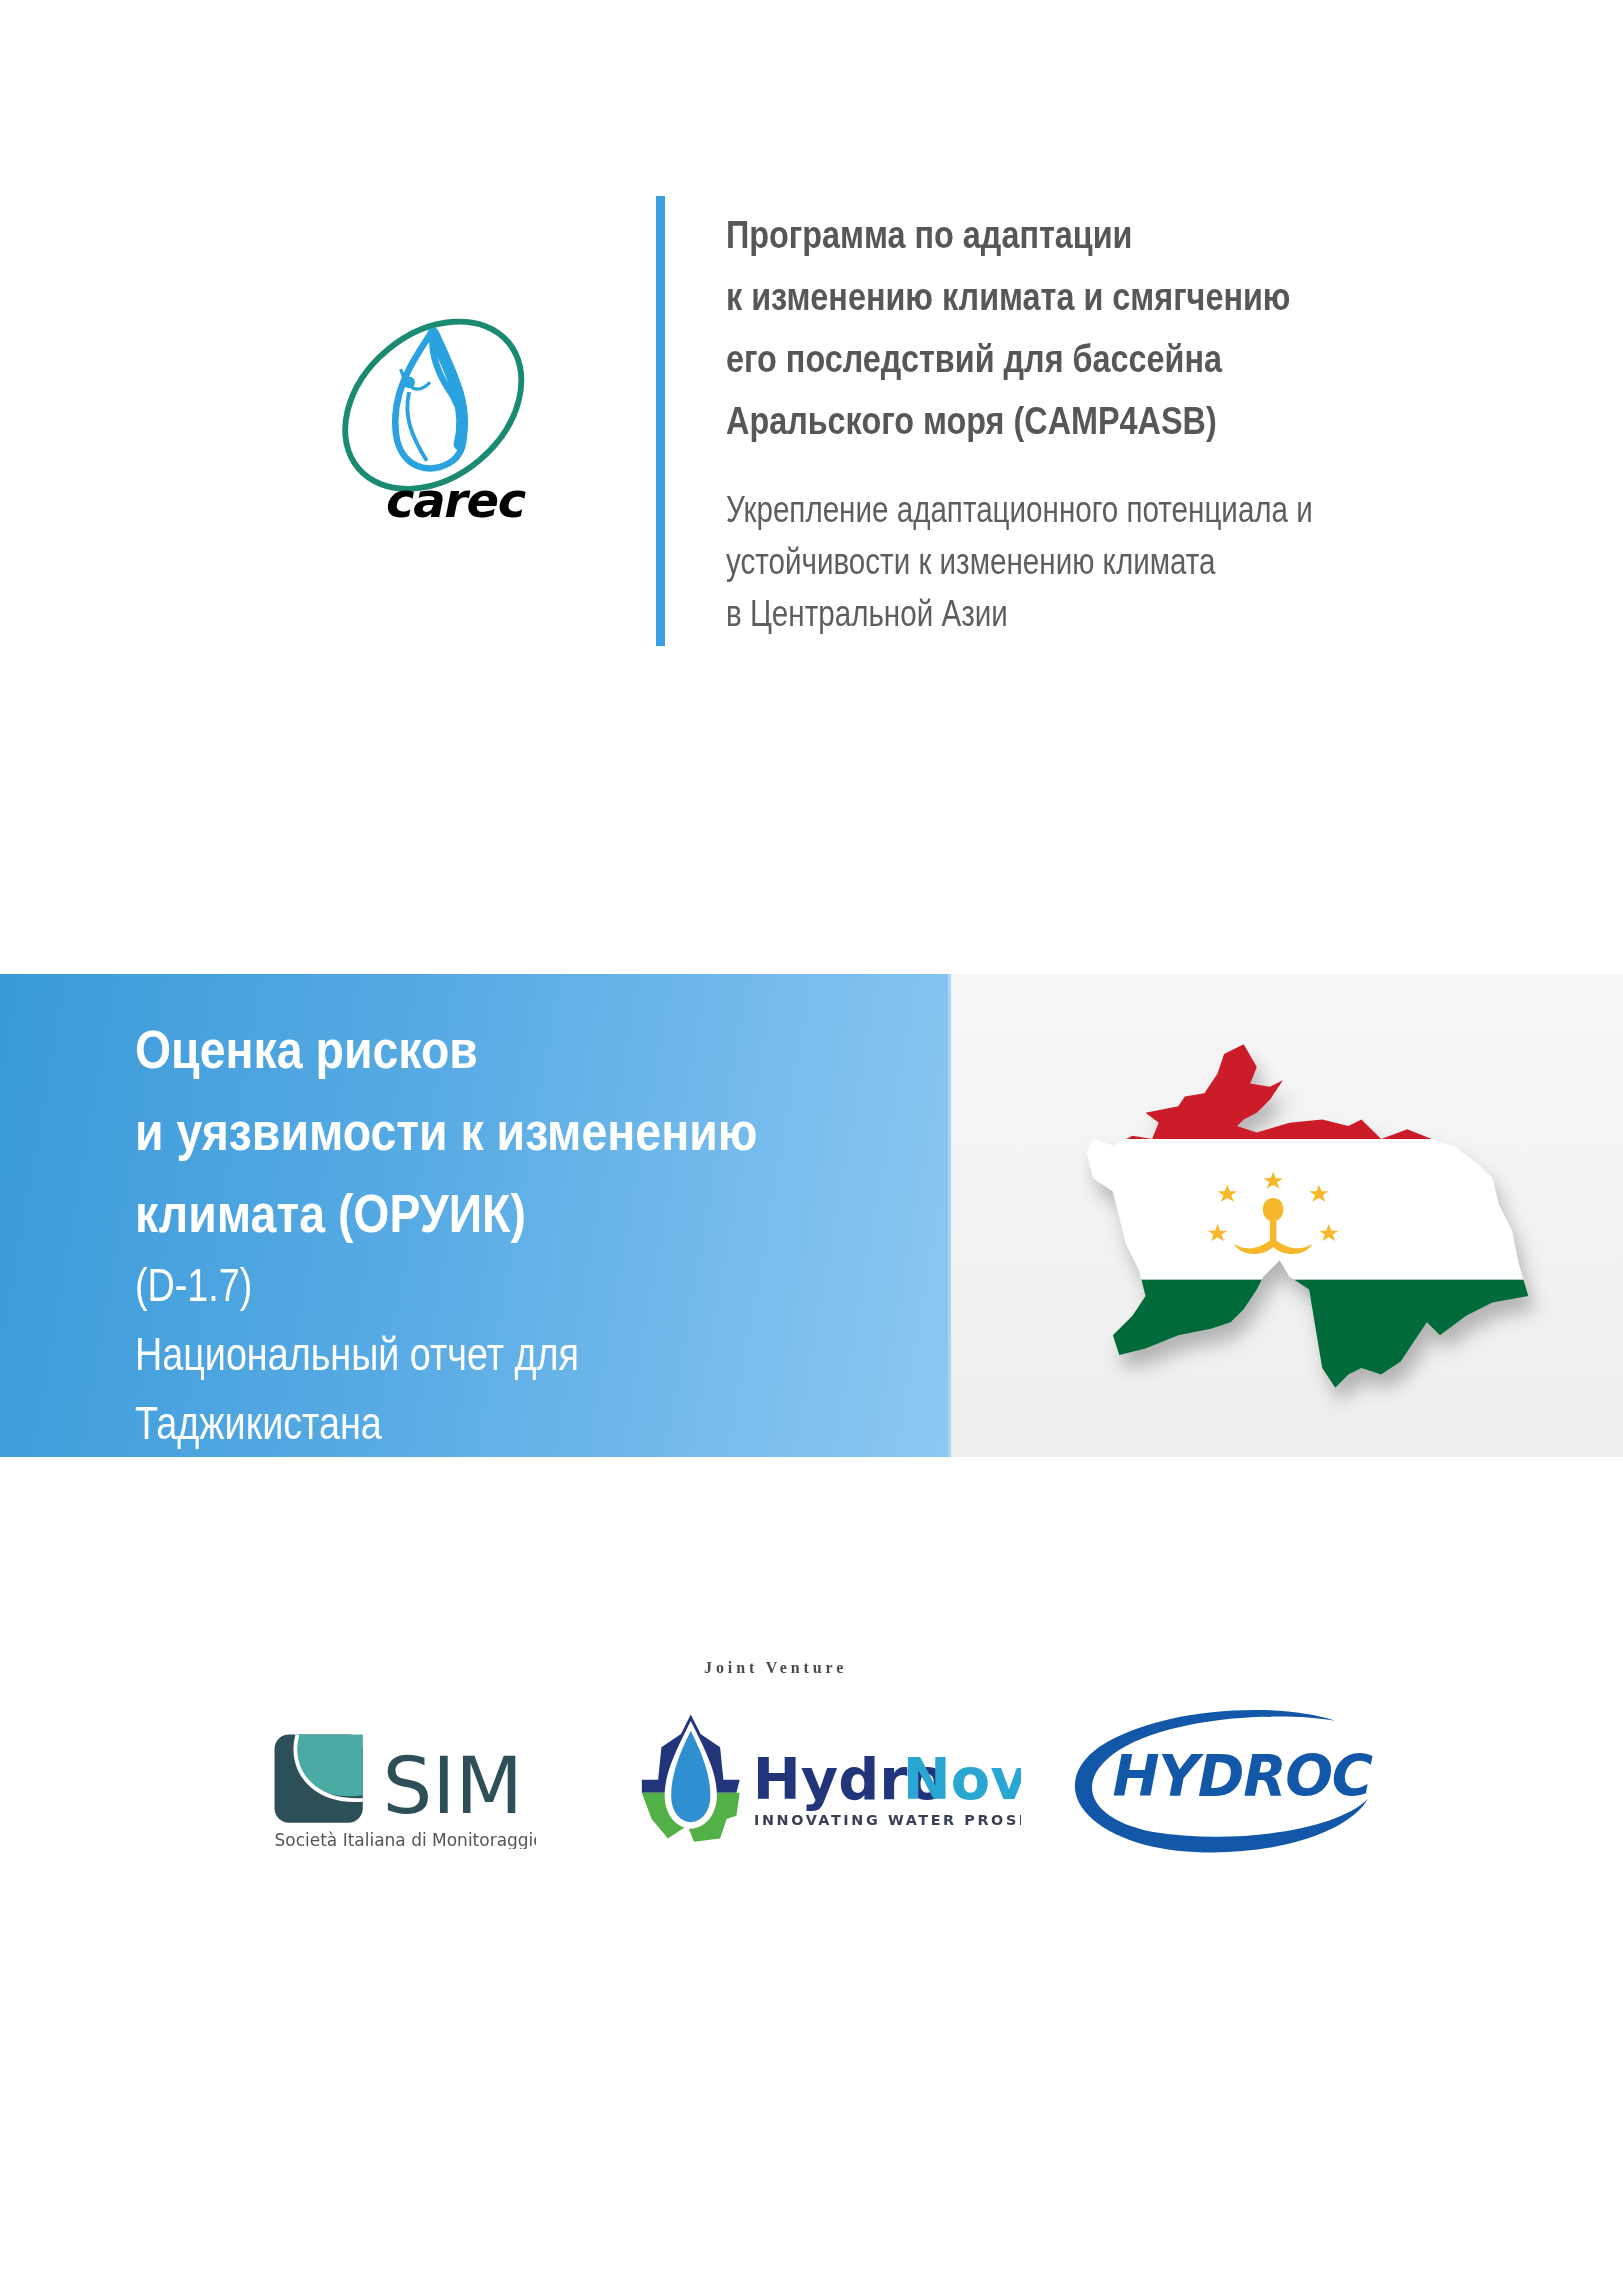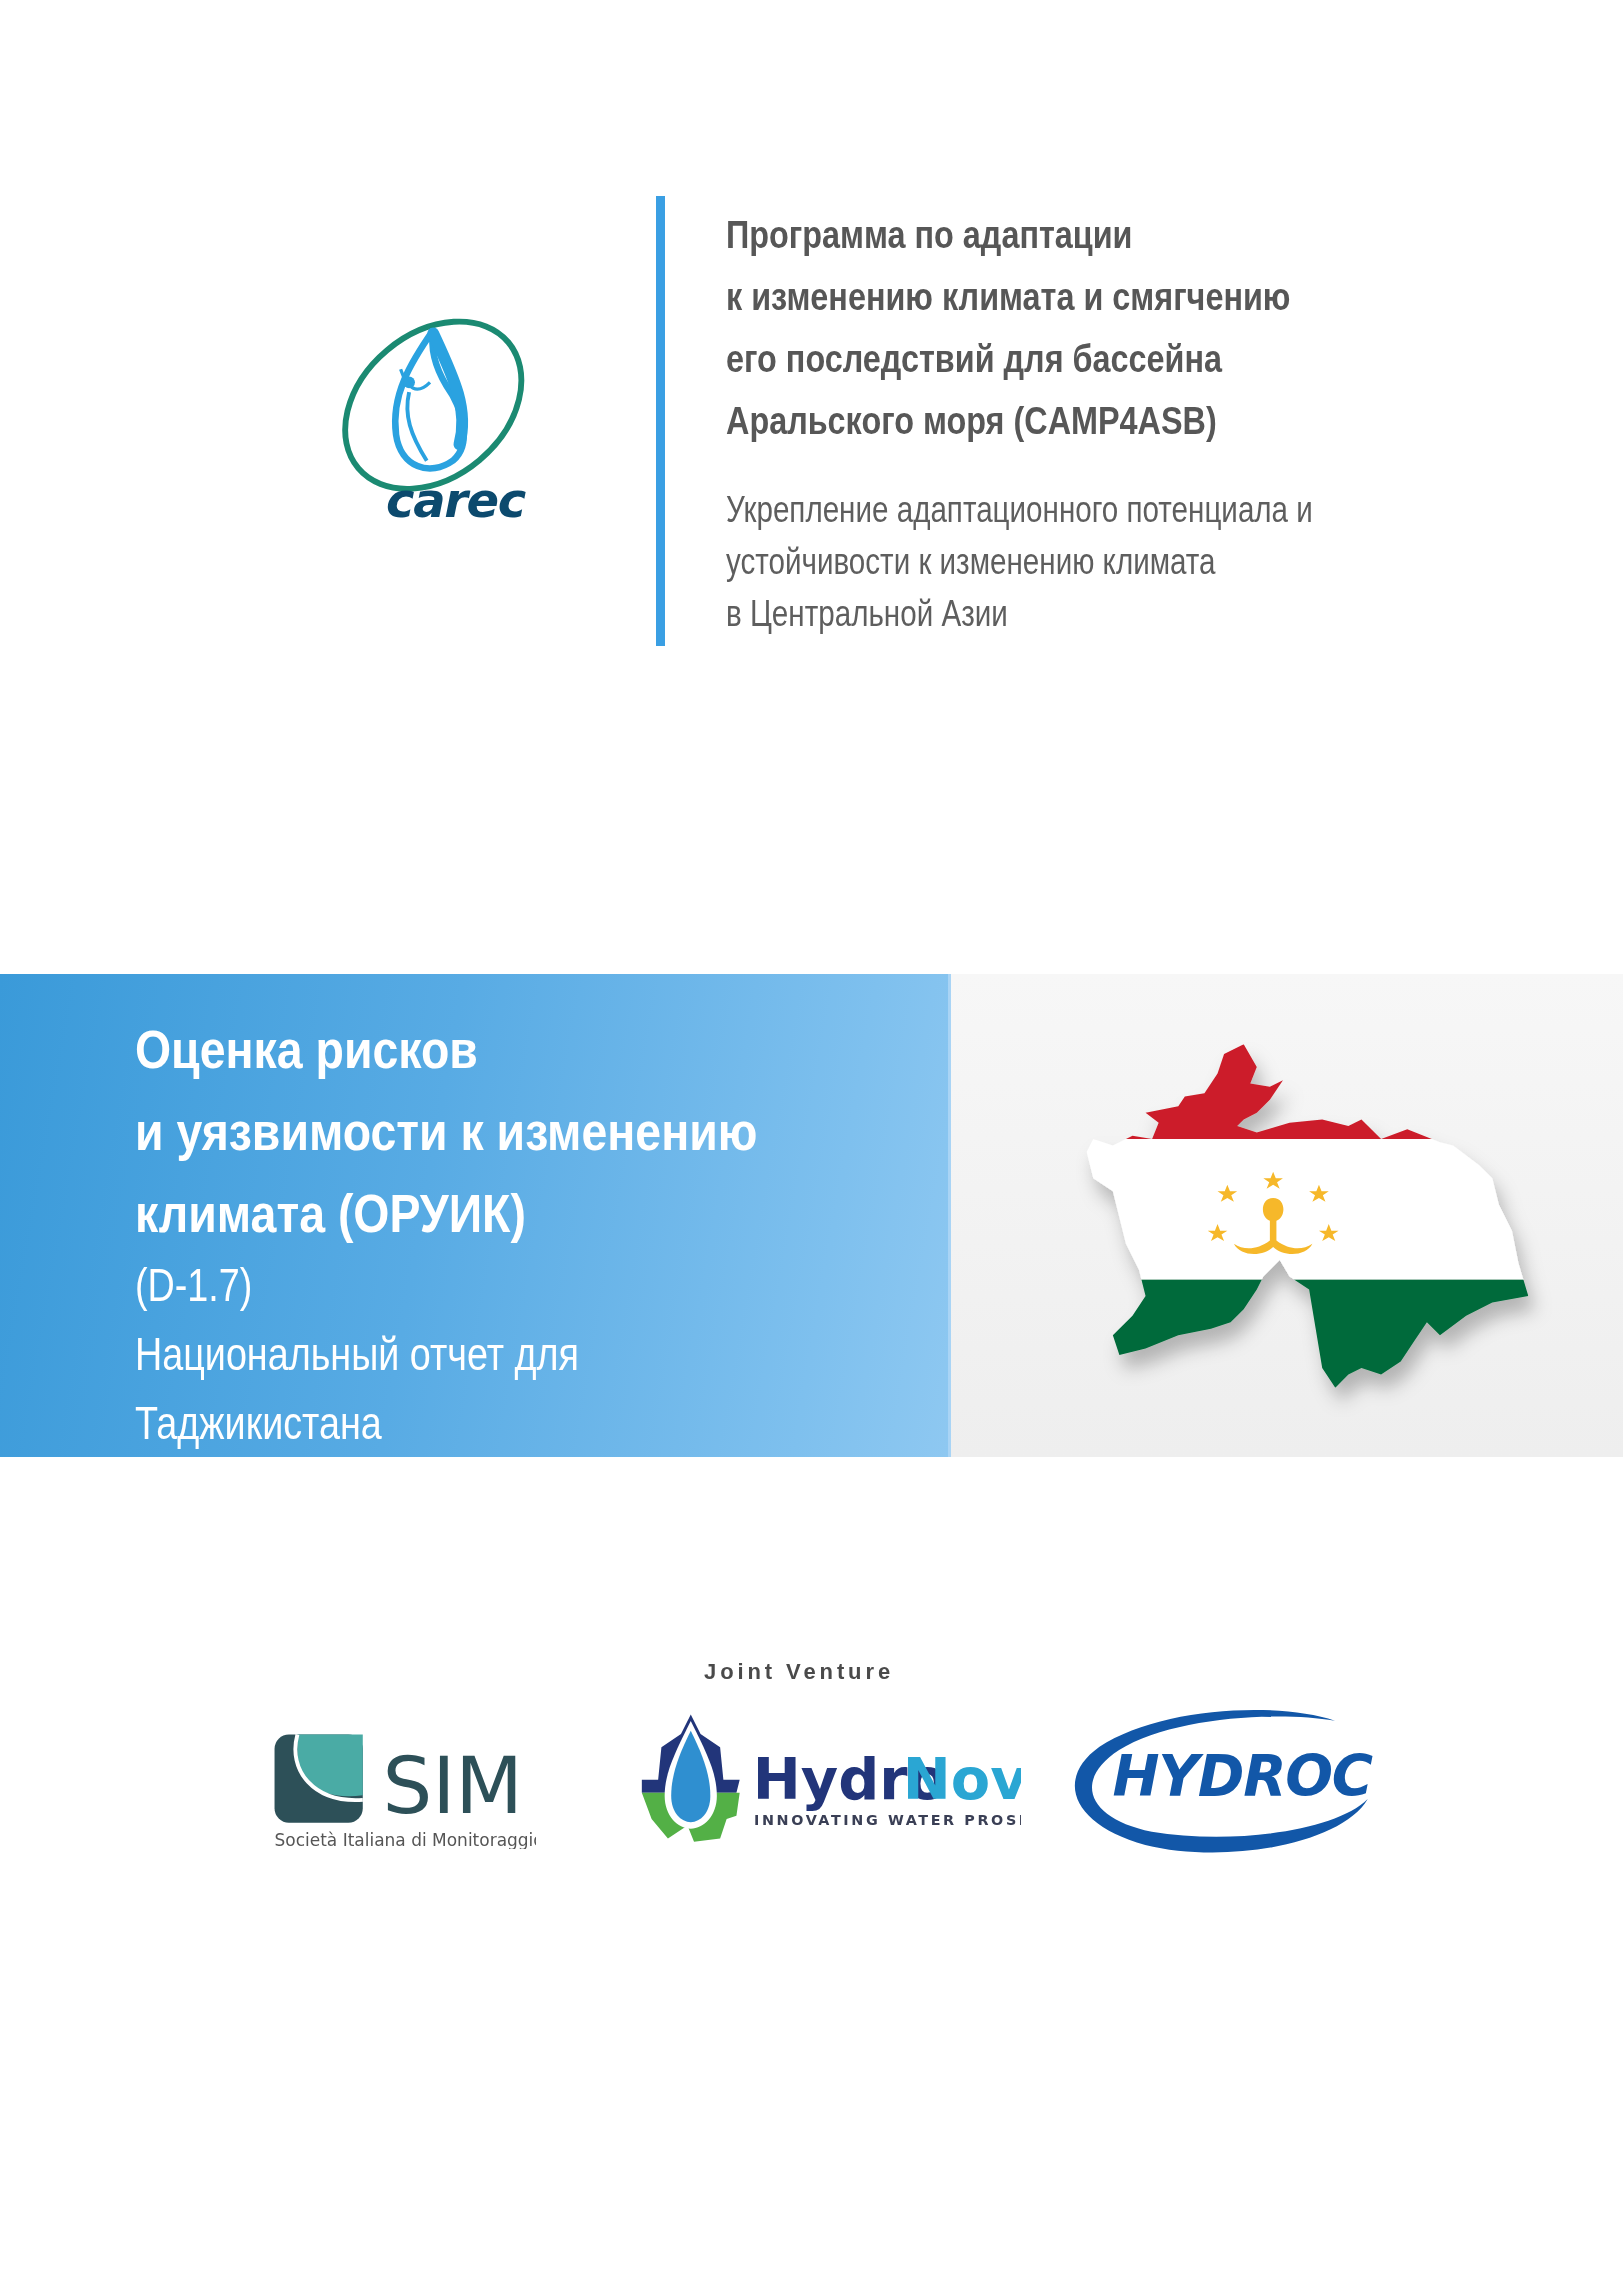--- a/index.html
+++ b/index.html
@@ -6,21 +6,21 @@
   body {
     width: 1623px; height: 2295px; background: #ffffff; position: relative; overflow: hidden;
     font-family: "Liberation Sans", sans-serif;
   }
   .abs { position: absolute; }
 
   
   #carec-logo { left: 319px; top: 304px; width: 222px; height: 222px; }
   #carec-word {
     left: 386px; top: 472px; font-family: "DejaVu Sans", sans-serif; font-weight: bold; font-style: italic;
-    font-size: 48px; color: #0c4a6e; letter-spacing: -1.3px;
+    font-size: 48px; color: #000000; letter-spacing: -1.3px;
   }
 
   
   #divider { left: 656px; top: 196px; width: 8.5px; height: 450px; background: #3a9fe3; }
 
   
   #program-title {
     left: 726px; top: 204px; width: 720px; color: #575757;
     font-weight: bold; font-size: 39px; line-height: 62px;
     transform: scaleX(0.83); transform-origin: left top; white-space: nowrap;
@@ -52,22 +52,22 @@
     transform: scaleX(0.82); transform-origin: left top; white-space: nowrap;
   }
   #report-country {
     left: 135px; top: 1320px; color: #ffffff; font-size: 46px; line-height: 69px;
     transform: scaleX(0.82); transform-origin: left top; white-space: nowrap;
   }
   #flag-map { left: 982px; top: 982px; width: 615px; height: 458px; }
 
   
   #jv-label {
-    left: 704px; top: 1659px; font-family: Liberation Sans, sans-serif; font-weight: bold;
-    font-size: 22px; letter-spacing: 3.9px; color: #4a4a4a;
+    left: 704px; top: 1659px; font-family: Liberation Serif, serif; font-weight: bold;
+    font-size: 16px; letter-spacing: 3.9px; color: #4a4a4a;
   }
   #sim-logo { left: 268px; top: 1718px; width: 268px; height: 131px; }
   #hydronova-logo { left: 628px; top: 1708px; width: 393px; height: 137px; }
   #hydroc-logo { left: 1060px; top: 1701px; width: 321px; height: 157px; }
 </style>
 </head>
 <body>
 
 <svg id="carec-logo" class="abs" viewBox="0 0 340 340">
   <ellipse cx="175" cy="155" rx="150" ry="110" transform="rotate(-40 175 155)" fill="none" stroke="#1b8a72" stroke-width="9"></ellipse>

